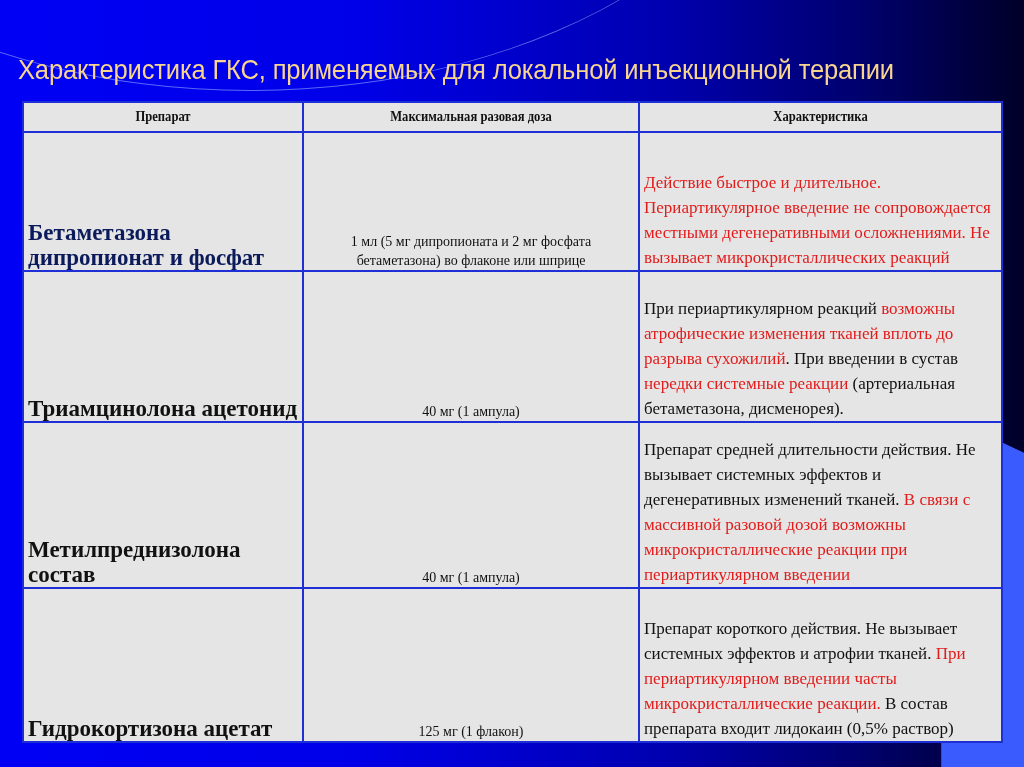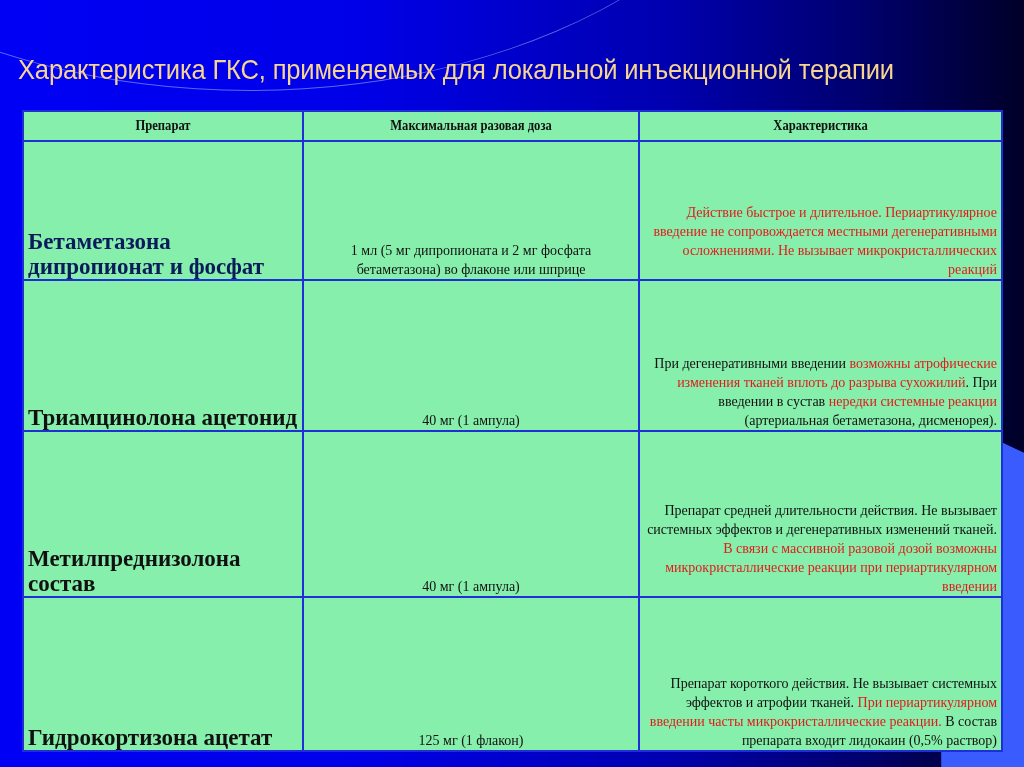--- a/index.html
+++ b/index.html
@@ -18,37 +18,37 @@
     background:#3a5cff;
     clip-path: polygon(0 0, 100% 12%, 100% 100%, 8% 100%, 8% 2%);
   }
   .slide-title {
     position:absolute; left:18px; top:54px; width:1000px;
     font-family: "Liberation Sans", sans-serif; font-size:27.5px;
     color:#f7d48f; letter-spacing:-0.2px; white-space:nowrap;
     transform: scaleX(0.93); transform-origin:left center;
   }
   table.drugs {
-    position:absolute; left:22px; top:110px; width:979px;
-    border-collapse:collapse; background:#86efac; table-layout:fixed;
+    position:absolute; left:22px; top:101px; width:979px;
+    border-collapse:collapse; background:#e5e5e5; table-layout:fixed;
   }
   table.drugs td, table.drugs th {
     border:2px solid #1f2fd6; padding:0 4px; vertical-align:bottom;
   }
   table.drugs th {
     height:28px; font-size:14px; font-weight:bold; color:#111; text-align:center;
     vertical-align:middle; transform: scaleX(0.9);
   }
   col.c1 { width:280px; } col.c2 { width:336px; } col.c3 { width:363px; }
   td.name {
     font-size:23px; font-weight:bold; color:#111; text-align:left; line-height:25px; padding-bottom:0;
   }
   td.name.navy { color:#0b1a5a; }
   td.dose { font-size:14px; color:#111; text-align:center; line-height:19px; padding-bottom:1px; }
-  td.desc { font-size:14px; color:#111; text-align:right; line-height:19px; padding-bottom:1px; }
+  td.desc { font-size:17px; color:#111; text-align:left; line-height:25px; padding-bottom:1px; }
   .red { color:#e21b1b; }
   tr.r1 td { height:137px; }
   tr.r2 td { height:149px; }
   tr.r3 td { height:164px; }
   tr.r4 td { height:152px; }
 </style>
 </head>
 <body>
 
 <div class="bg-arc"></div>
@@ -73,21 +73,21 @@
     <tr class="r1">
       <td class="name navy">Бетаметазона дипропионат и фосфат</td>
       <td class="dose">1 мл (5 мг дипропионата и 2 мг фосфата бетаметазона) во флаконе или шприце</td>
       <td class="desc">
         <span class="red">Действие быстрое и длительное. Периартикулярное введение не сопровождается местными дегенеративными осложнениями. Не вызывает микрокристаллических реакций</span>
       </td>
     </tr>
     <tr class="r2">
       <td class="name">Триамцинолона ацетонид</td>
       <td class="dose">40 мг  (1 ампула)</td>
-      <td class="desc"><span>При дегенеративными введении </span><span class="red">возможны атрофические изменения тканей вплоть до разрыва сухожилий</span><span>. При введении в сустав </span><span class="red">нередки системные реакции</span><span> (артериальная бетаметазона, дисменорея).</span></td>
+      <td class="desc"><span>При периартикулярном реакций </span><span class="red">возможны атрофические изменения тканей вплоть до разрыва сухожилий</span><span>. При введении в сустав </span><span class="red">нередки системные реакции</span><span> (артериальная бетаметазона, дисменорея).</span></td>
     </tr>
     <tr class="r3">
       <td class="name">Метилпреднизолона состав</td>
       <td class="dose">40 мг (1 ампула)</td>
       <td class="desc"><span>Препарат средней длительности действия. Не вызывает системных эффектов и дегенеративных изменений тканей. </span><span class="red">В связи с массивной разовой дозой возможны микрокристаллические реакции при периартикулярном введении</span></td>
     </tr>
     <tr class="r4">
       <td class="name">Гидрокортизона ацетат</td>
       <td class="dose">125 мг (1 флакон)</td>
       <td class="desc"><span>Препарат короткого действия. Не вызывает системных эффектов и атрофии тканей. </span><span class="red">При периартикулярном введении часты микрокристаллические реакции.</span><span> В состав препарата  входит лидокаин (0,5% раствор)</span></td>

